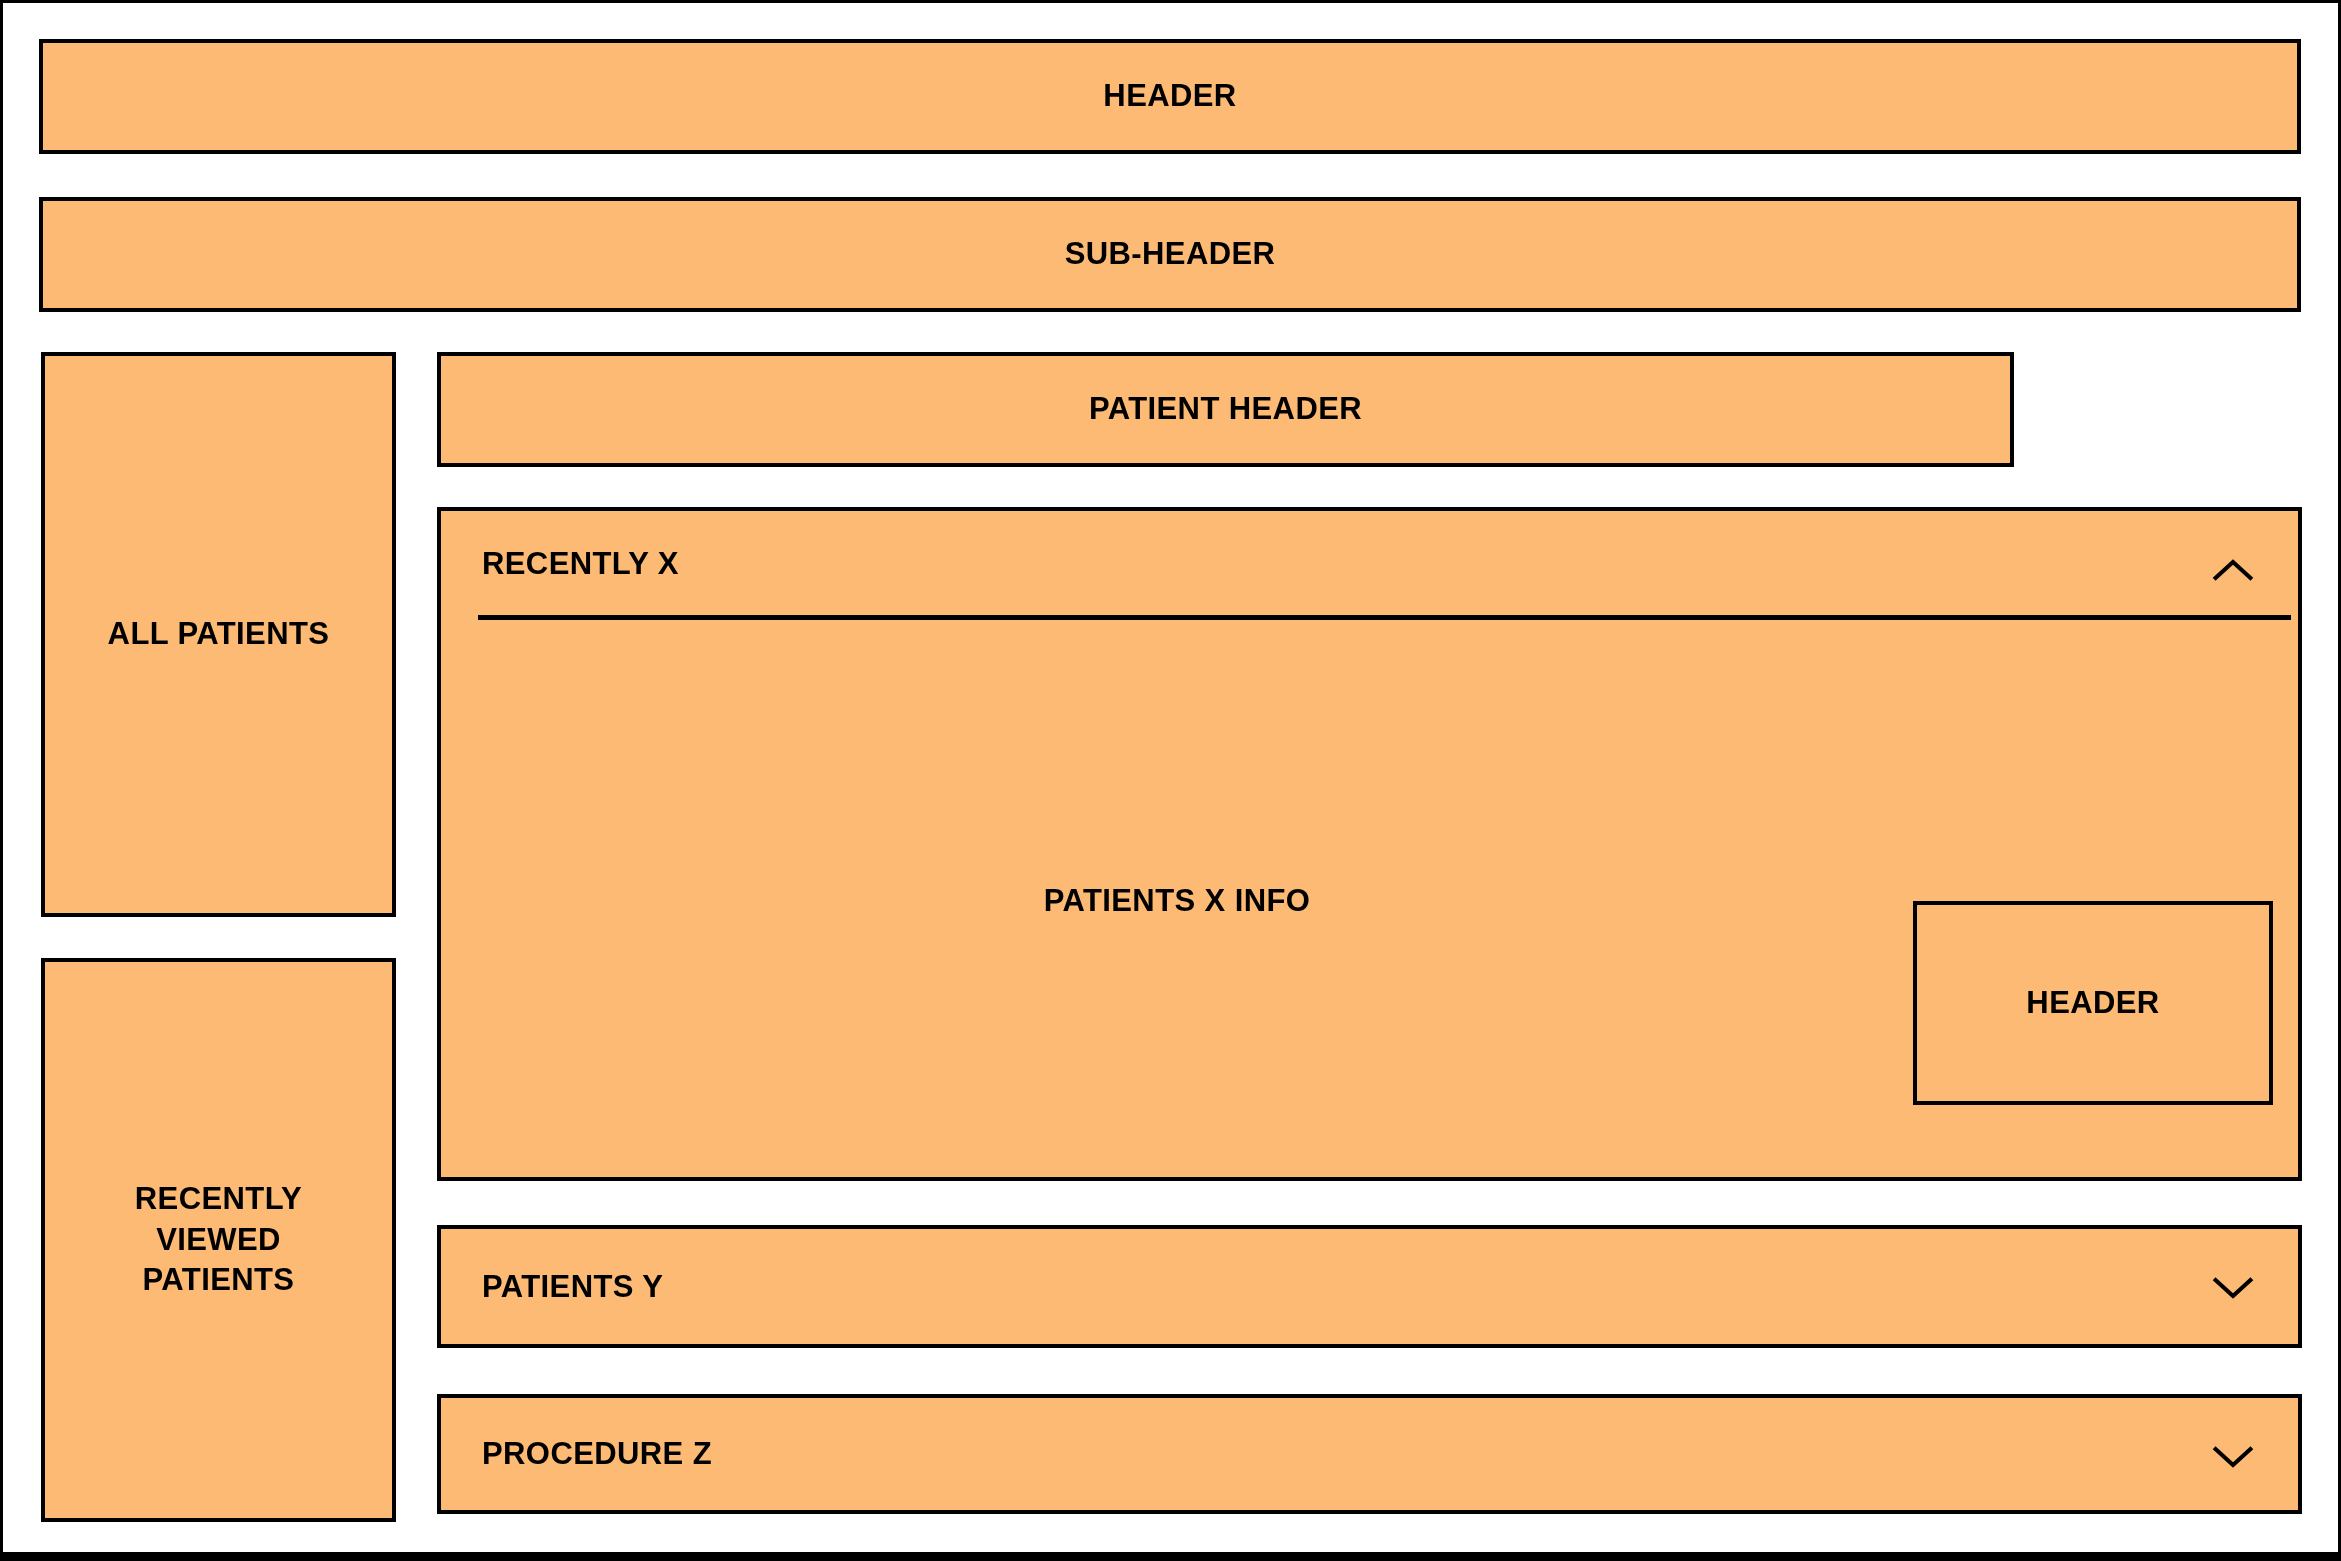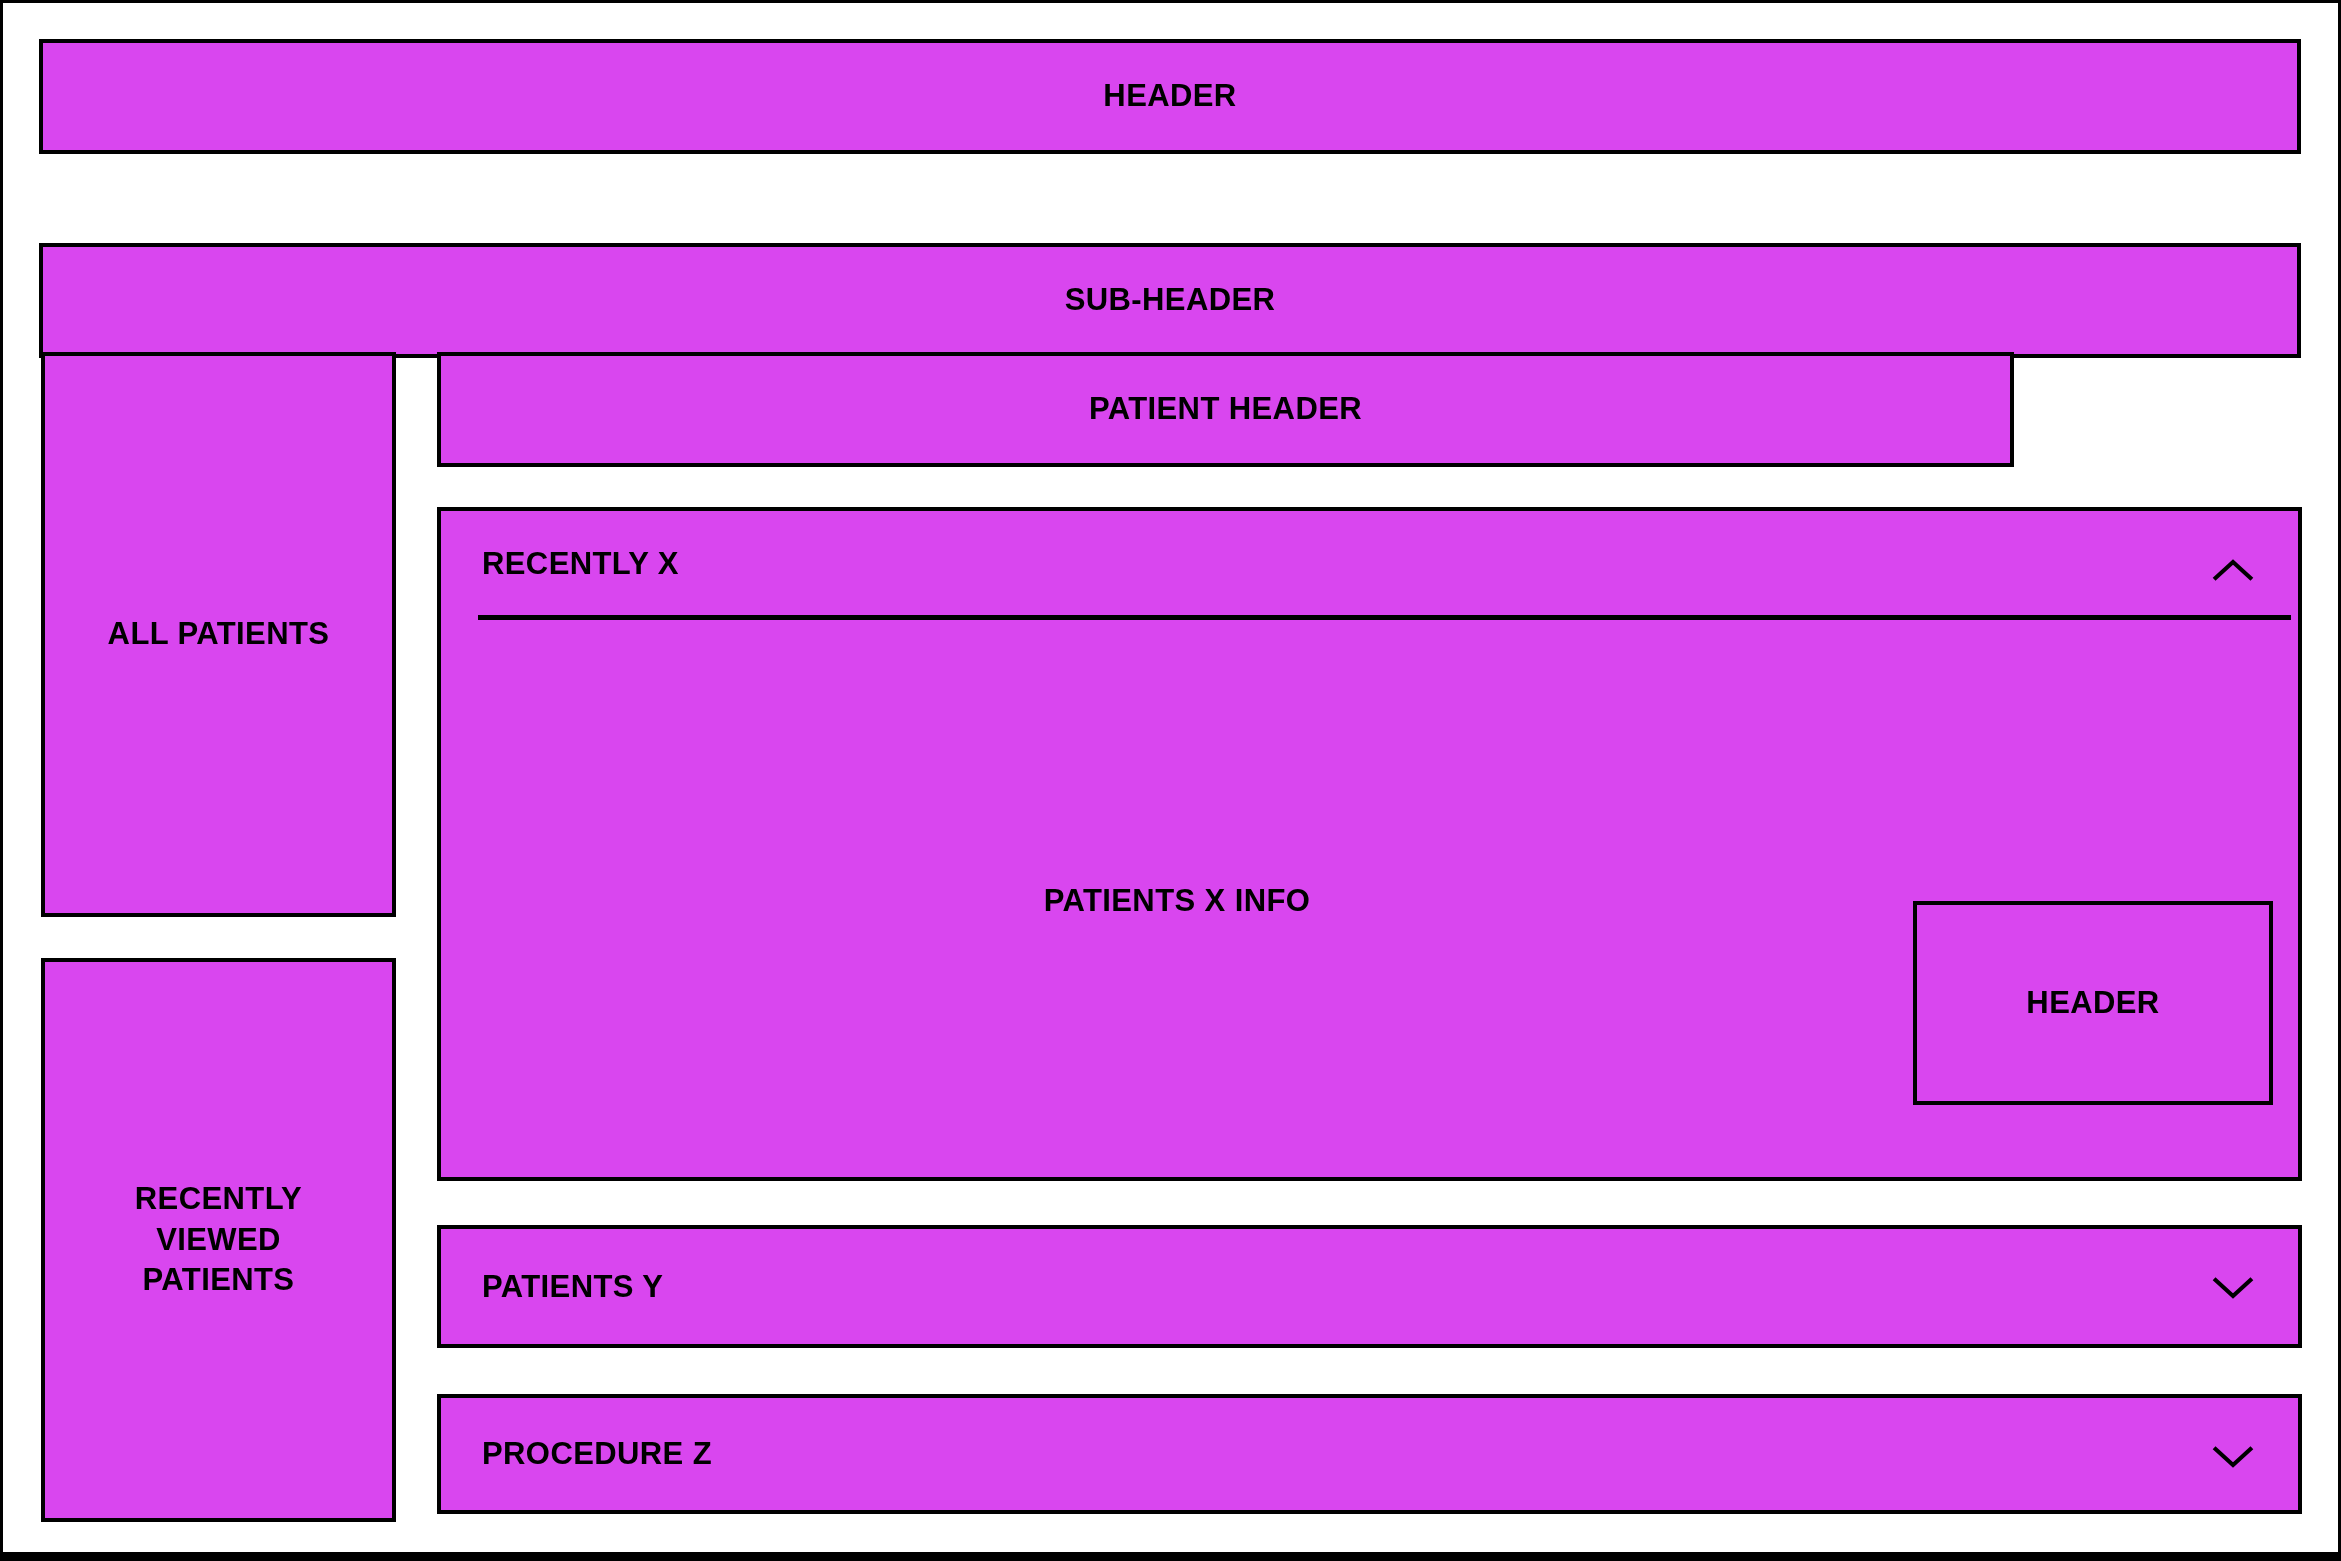--- a/index.html
+++ b/index.html
@@ -15,21 +15,21 @@
     font-family: "Liberation Sans", sans-serif;
     font-weight: bold;
     color: #000000;
     overflow: hidden;
   }
   .abs { position: absolute; box-sizing: border-box; }
   .box {
     position: absolute;
     box-sizing: border-box;
     border: 4.1px solid #000000;
-    background: #d946ef;
+    background: #fdba74;
   }
   .center-label {
     display: flex;
     align-items: center;
     justify-content: center;
     text-align: center;
     font-size: 31px;
     letter-spacing: 0.4px;
     line-height: 1.32;
   }
@@ -79,21 +79,21 @@
 <body>
 
 <div id="canvas">
 
   <div class="page-border"></div>
 
   <div class="box center-label" style="left:39px; top:39px; width:2262px; height:115px;">
     <span>HEADER</span>
   </div>
 
-  <div class="box center-label" style="left:39px; top:197px; width:2262px; height:115px;margin-top:46px;">
+  <div class="box center-label" style="left:39px; top:197px; width:2262px; height:115px;">
     <span>SUB-HEADER</span>
   </div>
 
   <div class="box center-label" style="left:41px; top:352px; width:355px; height:565px;">
     <span class="wrap-3">ALL PATIENTS</span>
   </div>
 
   <div class="box center-label" style="left:41px; top:958px; width:355px; height:564px;">
     <span class="wrap-3">RECENTLY VIEWED PATIENTS</span>
   </div>

